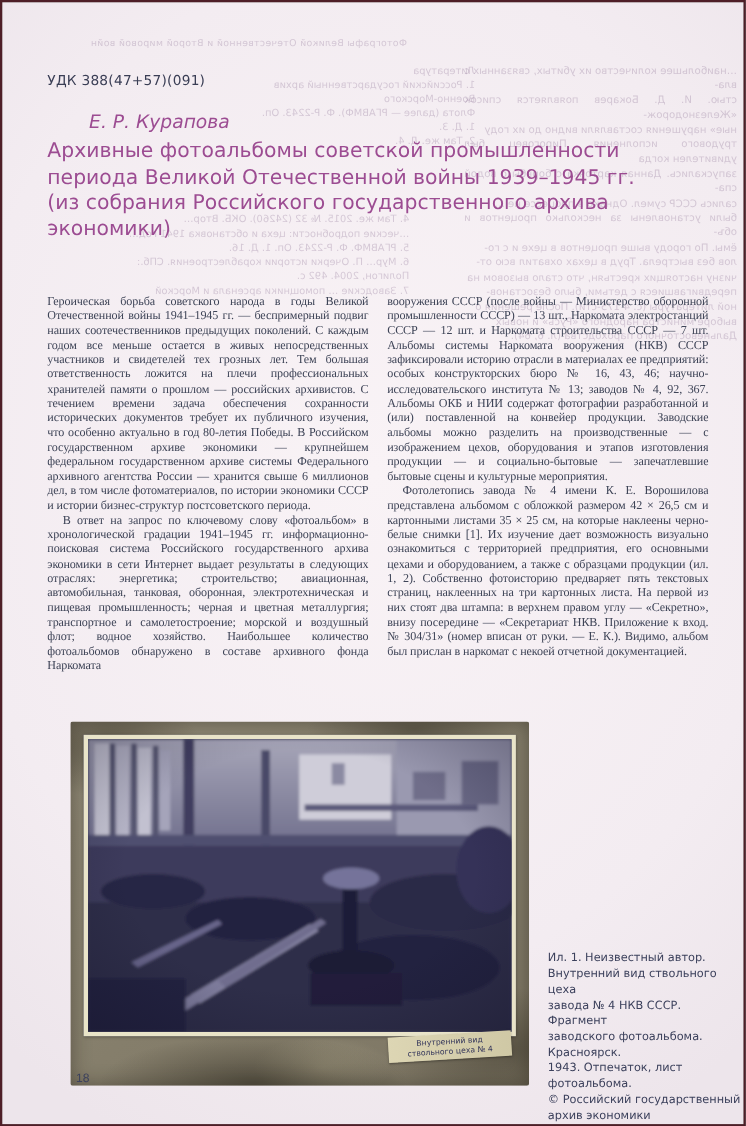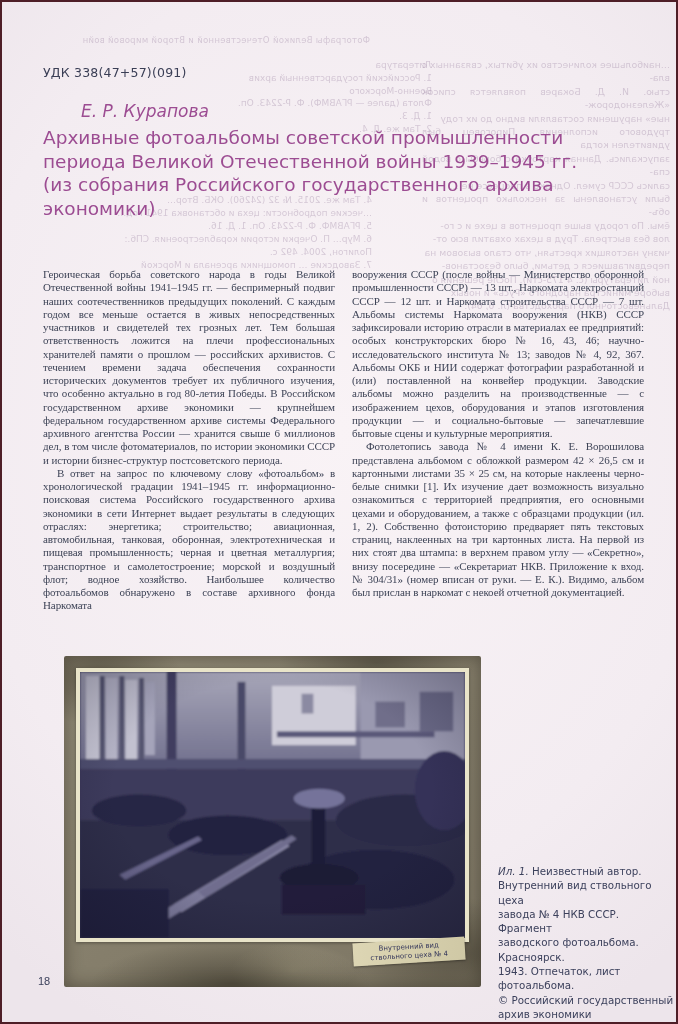--- a/index.html
+++ b/index.html
@@ -63,23 +63,23 @@
     transform:rotate(-3.5deg);
     background:linear-gradient(100deg,#ddd6b4,#cfc8a5);
     color:#33355a; font-size:7px; line-height:8.6px; text-align:center;
     white-space:pre-line; box-shadow:0 1px 2px rgba(0,0,0,.35);
   }
   
   .caption{
     position:absolute; z-index:2; left:496px; top:862px; width:176px;
     font-size:10.3px; line-height:14.3px; color:#3c415c; white-space:pre-line;
   }
-  .caption .cap-label{font-style:italic;}
+  .caption .cap-label{}
   .pagenum{
-    position:absolute; z-index:2; left:36px; top:973px;
+    position:absolute; z-index:2; left:67px; top:973px;
     font-family:Liberation Sans, sans-serif; font-size:11px; color:#3c415c;
   }
 </style>
 </head>
 <body>
 
 <div class="page">
 
   <div class="ghost ghost-runhead">Фотографы Великой Отечественной и Второй мировой войн</div>
   <div class="ghost ghost-refs-top">Литература
@@ -100,21 +100,21 @@
 ной литературы (с. 4 175-сти). После решения о
 выборе министра народного «Русь» и новых
 Дальневосточного пароходства (л. 6, 64).</div>
   <div class="ghost ghost-refs-low">4. Там же. 2015. № 32 (24260). ОКБ. Втор…
 …ческие подробности: цеха и обстановка 1941 год…
 5. РГАВМФ. Ф. Р-2243. Оп. 1. Д. 16.
 6. Мур… П. Очерки истории кораблестроения. СПб.:
 Полигон, 2004. 492 с.
 7. Заводские … помощники арсенала и Морской</div>
 
-  <div class="udk">УДК 338(47+57)(091)</div>
+  <div class="udk">УДК 388(47+57)(091)</div>
   <div class="author">Е. Р. Курапова</div>
   <h1 class="title">Архивные фотоальбомы советской промышленности
 периода Великой Отечественной войны 1939–1945 гг.
 (из собрания Российского государственного архива экономики)</h1>
 
   <div class="col col-left">
     <p>Героическая борьба советского народа в годы Великой Отечественной войны 1941–1945 гг. — беспримерный подвиг наших соотечественников предыдущих поколений. С каждым годом все меньше остается в живых непосредственных участников и свидетелей тех грозных лет. Тем большая ответственность ложится на плечи профессиональных хранителей памяти о прошлом — российских архивистов. С течением времени задача обеспечения сохранности исторических документов требует их публичного изучения, что особенно актуально в год 80-летия Победы. В Российском государственном архиве экономики — крупнейшем федеральном государственном архиве системы Федерального архивного агентства России — хранится свыше 6 миллионов дел, в том числе фотоматериалов, по истории экономики СССР и истории бизнес-структур постсоветского периода.</p>
     <p class="ind">В ответ на запрос по ключевому слову «фотоальбом» в хронологической градации 1941–1945 гг. информационно-поисковая система Российского государственного архива экономики в сети Интернет выдает результаты в следующих отраслях: энергетика; строительство; авиационная, автомобильная, танковая, оборонная, электротехническая и пищевая промышленность; черная и цветная металлургия; транспортное и самолетостроение; морской и воздушный флот; водное хозяйство. Наибольшее количество фотоальбомов обнаружено в составе архивного фонда Наркомата</p>
   </div>
   <div class="col col-right">

